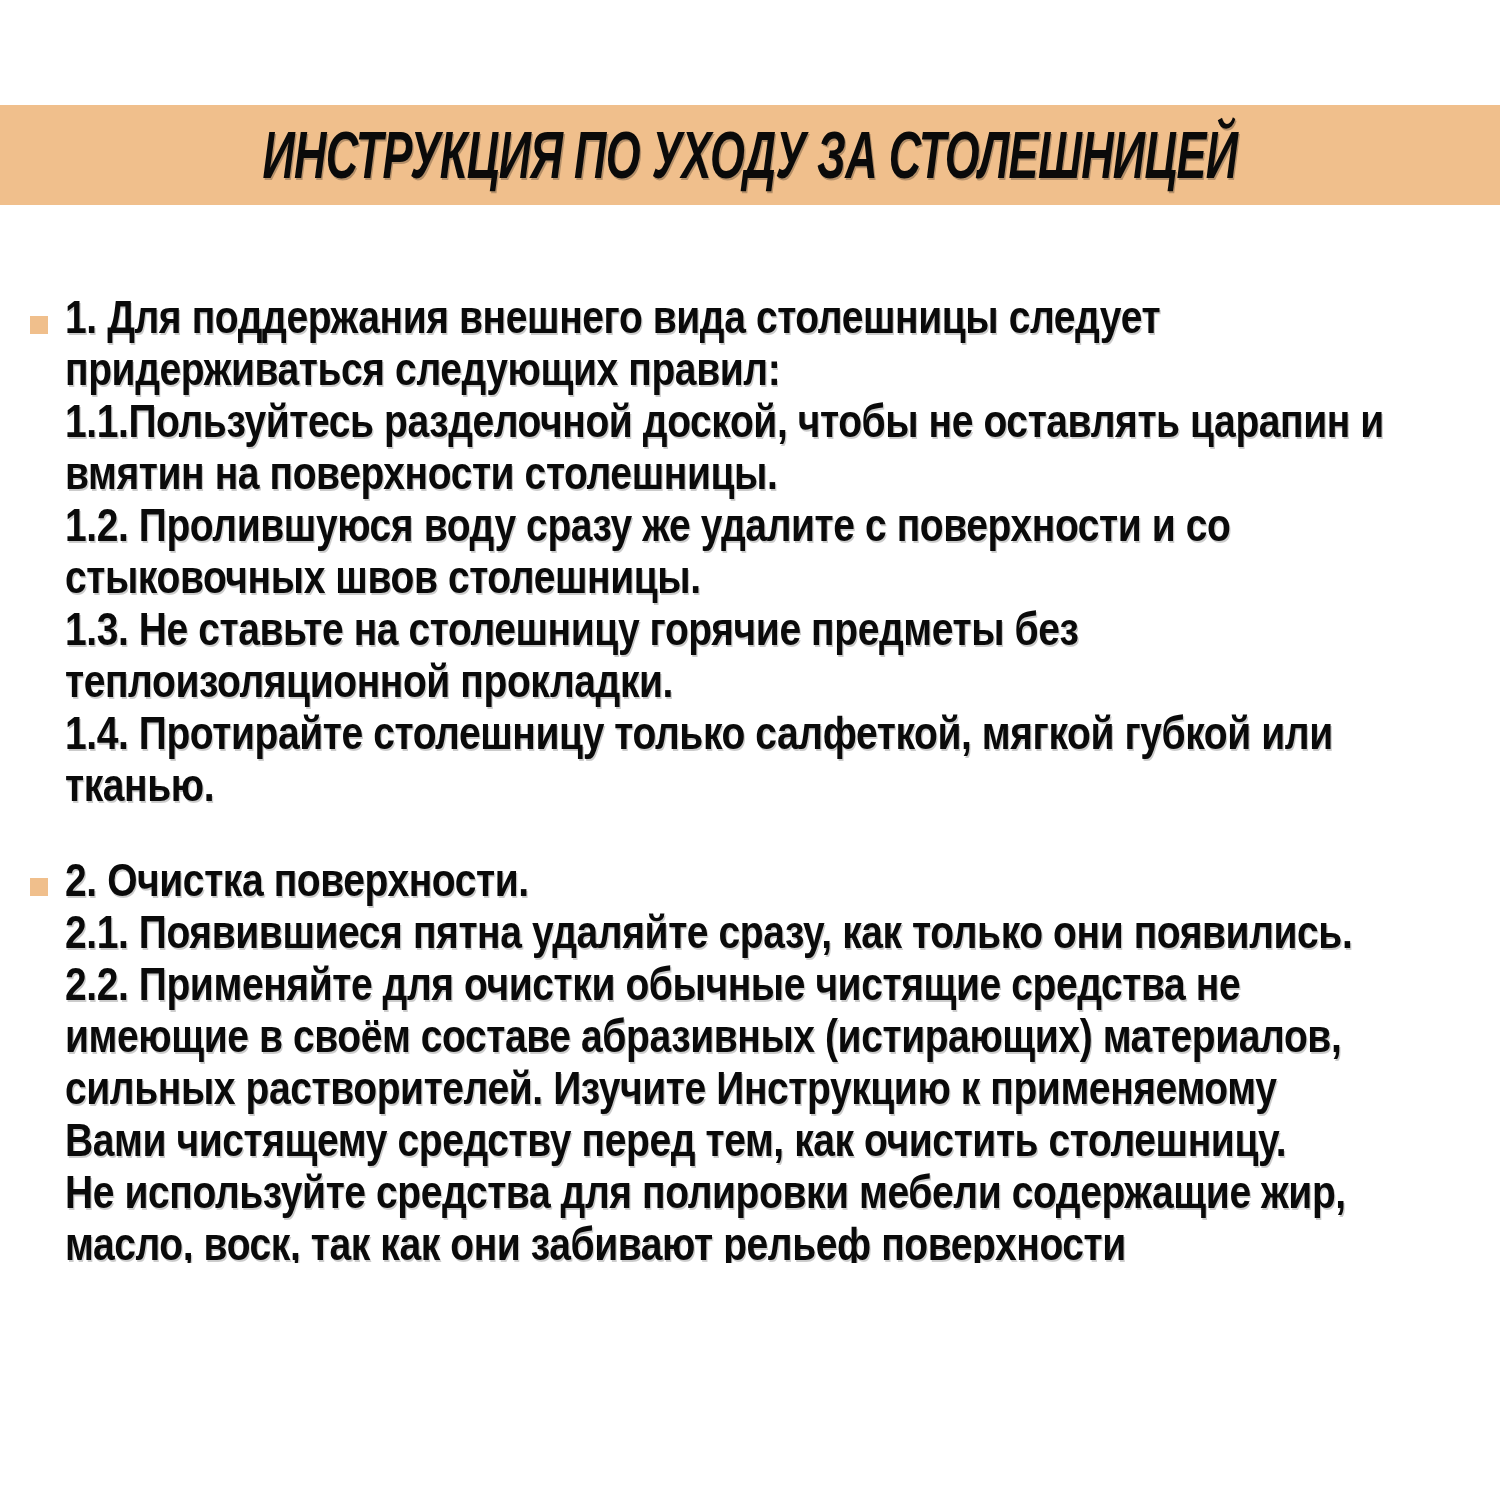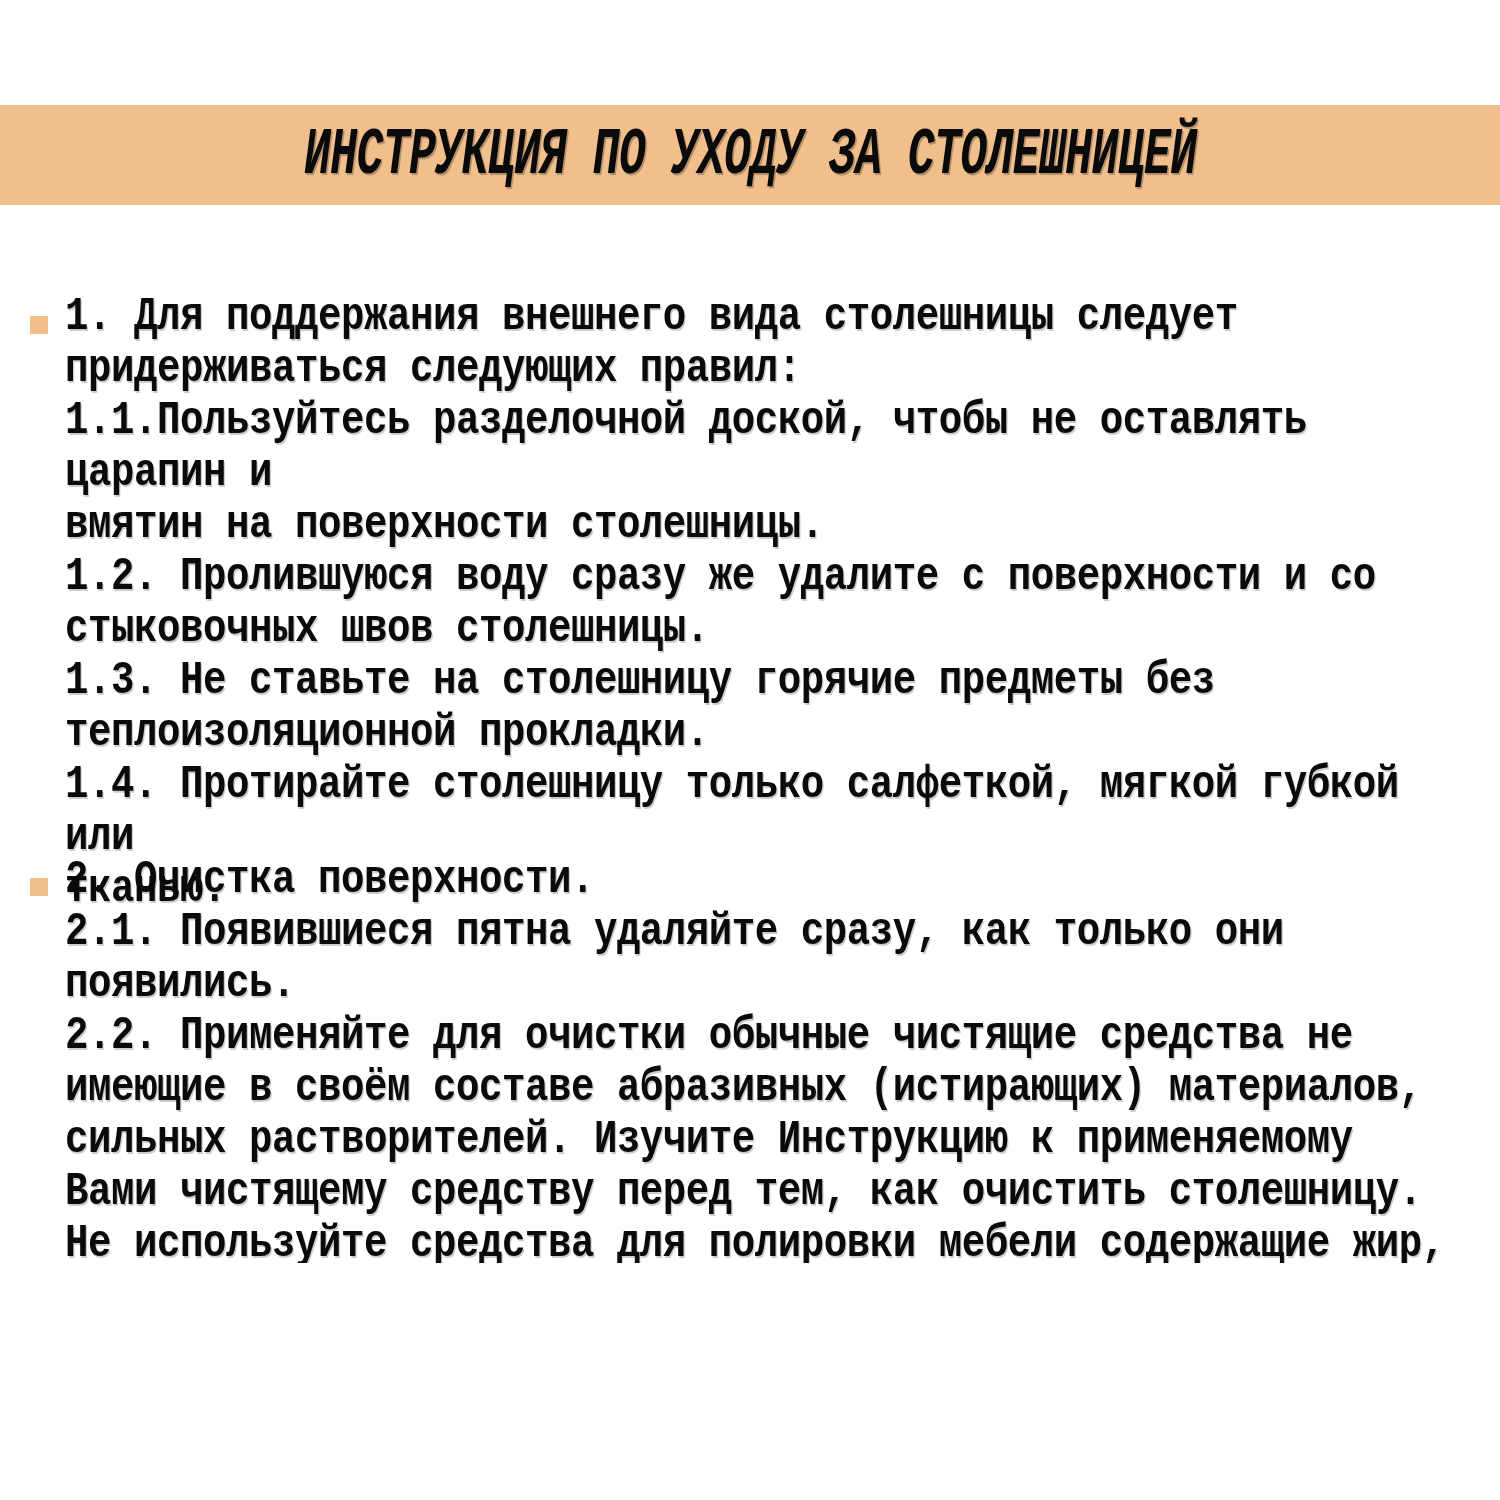--- a/index.html
+++ b/index.html
@@ -6,21 +6,21 @@
     margin: 0;
     padding: 0;
     background: #ffffff;
   }
   .page {
     position: relative;
     width: 1500px;
     height: 1263px;
     background: #ffffff;
     overflow: hidden;
-    font-family: Liberation Mono, monospace;
+    font-family: Liberation Sans, sans-serif;
   }
   .header-band {
     position: absolute;
     top: 105px;
     left: 0;
     width: 100%;
     height: 100px;
     display: flex;
     align-items: center;
     justify-content: center;

